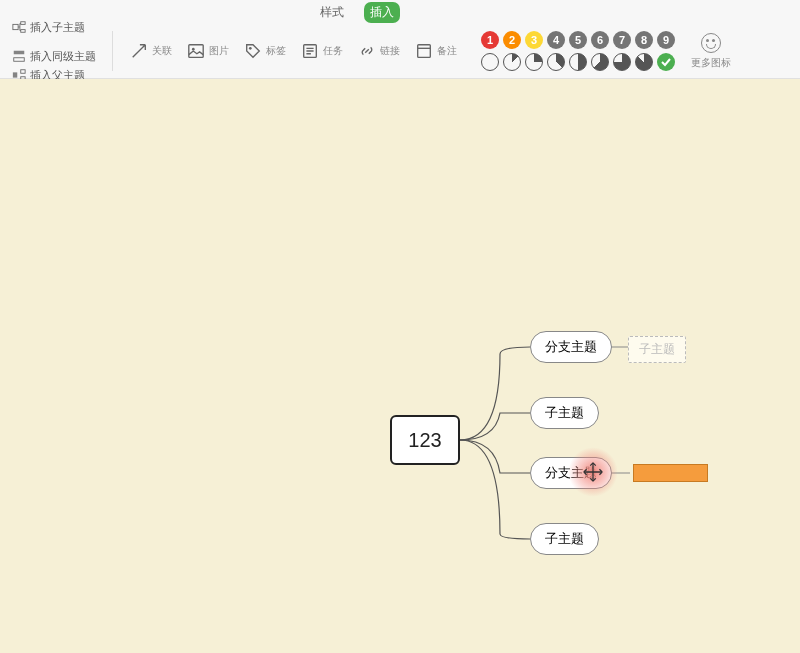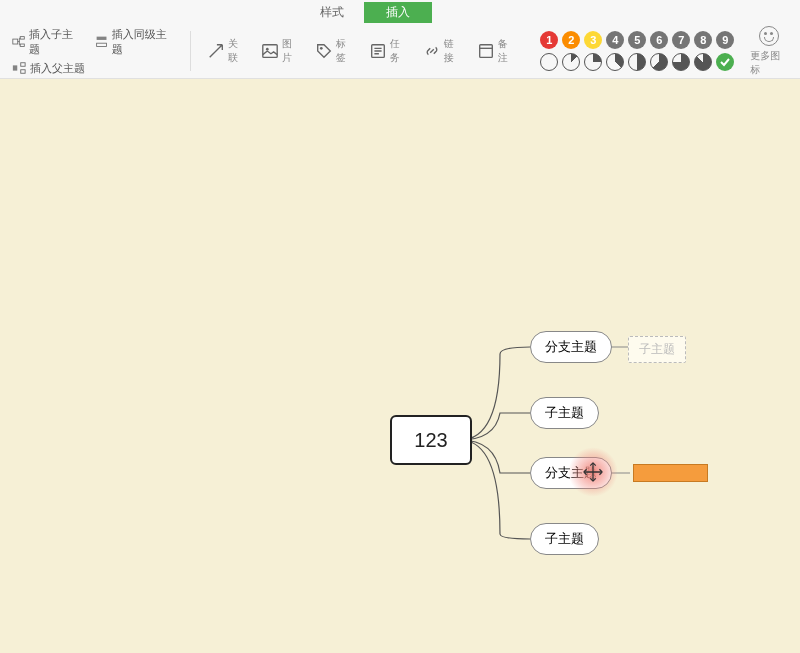--- a/index.html
+++ b/index.html
@@ -1,27 +1,27 @@
 <!DOCTYPE html>
 <html><head>
   <meta charset="utf-8">
   <style>
     * { margin:0; padding:0; box-sizing:border-box; }
     body { width:800px; height:653px; overflow:hidden; font-family:"Microsoft YaHei","PingFang SC",sans-serif; background:#fff; }
 
     
     .tabrow { height:24px; background:#f7f7f7; display:flex; align-items:center; padding-left:320px; gap:20px; font-size:12px; }
     .tab { color:#666; cursor:pointer; }
-    .tab.active { background:#4caf50; color:#fff; padding:2px 22px; border-radius:0; }
+    .tab.active { background:#4caf50; color:#fff; padding:2px 6px; border-radius:7px; }
 
     
     .toolbar { height:55px; background:#f7f7f7; border-bottom:1px solid #e0e0e0; display:flex; align-items:center; padding:0 12px 0 12px; gap:16px; position:relative; }
 
     .col-left { display:flex; flex-direction:column; justify-content:center; gap:4px; font-size:11px; color:#555; }
-    .left-row { display:flex; gap:14px; }
+    .left-row { display:flex; gap:14px;flex-direction:column; }
     .tbtn { display:flex; align-items:center; gap:4px; cursor:pointer; }
     .tbtn .ic { width:14px; height:14px; display:inline-flex; align-items:center; justify-content:center; color:#666; }
 
     .vsep { width:1px; height:40px; background:#ddd; }
 
     .iconcol { display:flex; align-items:center; justify-content:center; gap:3px; font-size:10px; color:#888; cursor:pointer; }
     .iconcol .ic { width:20px; height:20px; display:flex; align-items:center; justify-content:center; color:#666; }
     .iconcol .ic svg { width:18px; height:18px; }
 
     .iconcols { display:flex; gap:14px; }
@@ -35,21 +35,21 @@
     .smile { width:20px; height:20px; border:1.5px solid #888; border-radius:50%; position:relative; }
     .smile::before { content:""; position:absolute; width:3px; height:3px; background:#888; border-radius:50%; top:5px; left:4px; box-shadow:6px 0 #888; }
     .smile::after { content:""; position:absolute; width:8px; height:4px; border:1.5px solid #888; border-top:none; border-radius:0 0 10px 10px; bottom:3px; left:4px; }
 
     
     .canvas { position:relative; width:800px; height:574px; background:#f6f0d6; }
 
     .tooltip { position:absolute; left:264px; top:10px; background:#3b3b3b; color:#fff; font-size:12px; padding:6px 12px; border-radius:2px; white-space:nowrap; }
 
     .node { position:absolute; background:#fff; border:1px solid #888; display:flex; align-items:center; justify-content:center; font-size:13px; color:#000000; cursor:pointer; }
-    .center-node { width:82px; height:50px; border:2px solid #222; border-radius:6px; font-size:20px; color:#222; }
+    .center-node { width:70px; height:50px; border:2px solid #222; border-radius:6px; font-size:20px; color:#222; }
     .pill { border-radius:18px; padding:6px 14px; height:32px; }
     .ghost { background:#fefbee; border:1px dashed #bbb; color:#bbb; padding:4px 10px; font-size:12px; border-radius:2px; }
     .orange-bar { position:absolute; width:75px; height:18px; background:#f59c3d; border:1px solid #c77a22; }
 
     .hot { position:absolute; width:50px; height:50px; border-radius:50%; background:radial-gradient(circle,#f28b82 0%, rgba(242,139,130,0.3) 50%, transparent 70%); pointer-events:none; }
     .move-cursor { position:absolute; width:22px; height:22px; pointer-events:none; }
     .move-cursor svg { width:100%; height:100%; }
 
     svg.conns { position:absolute; left:0; top:0; width:100%; height:100%; pointer-events:none; }
     svg.conns path { fill:none; stroke:#555; stroke-width:1.2; }

